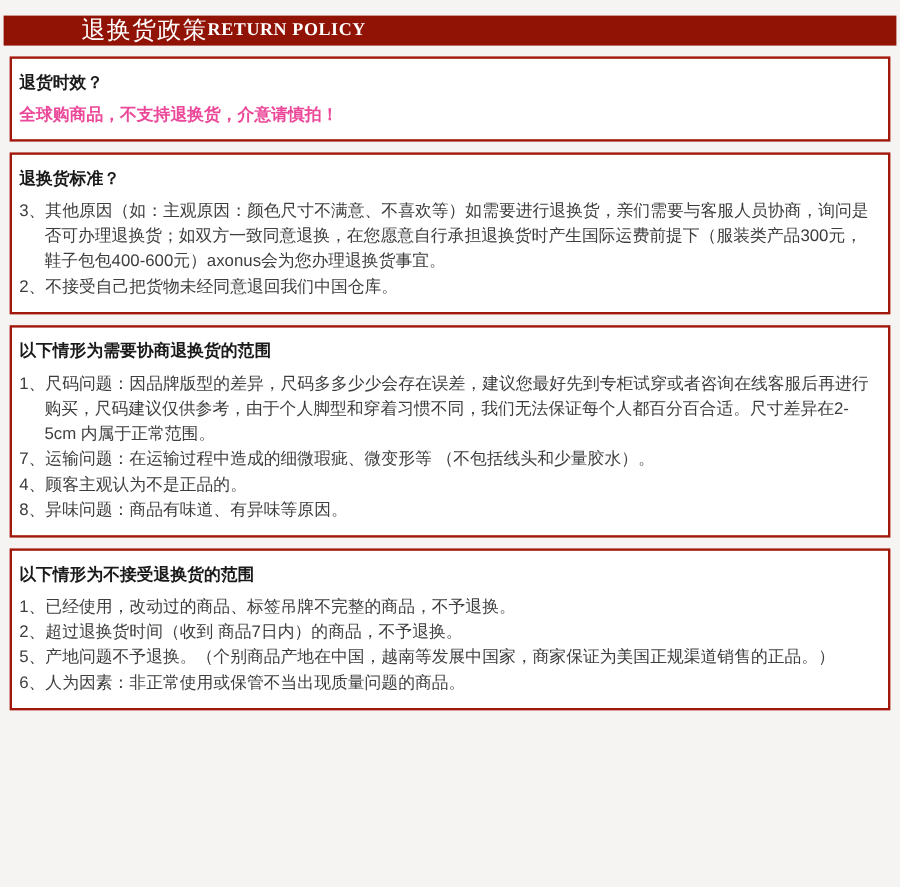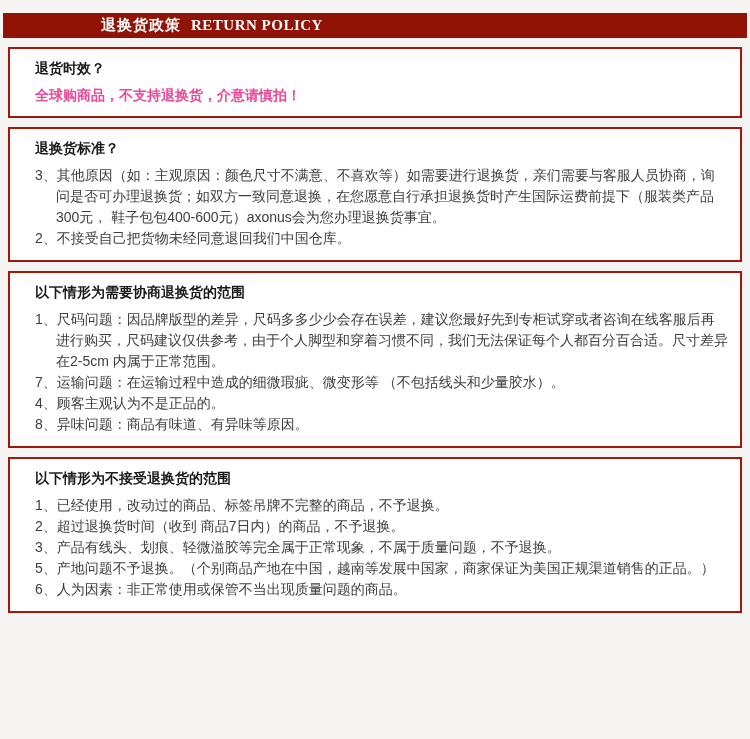--- a/index.html
+++ b/index.html
@@ -15,37 +15,35 @@
     margin: 13px 3px 0 3px;
     height: 25px;
     background: #911305;
     color: #ffffff;
     display: flex;
     align-items: center;
     padding-left: 65px;
     box-sizing: border-box;
   }
   .title-zh {
-    font-size: 15px;
-    font-weight: bold;
+    font-size: 20px;
+    font-weight: normal;
     letter-spacing: 1px;
-    margin-left: 33px;
   }
   .title-en {
     font-family: "Liberation Serif", serif;
     font-size: 15px;
     font-weight: bold;
-    margin-left: 10px;
     letter-spacing: 0.5px;
   }
   .box {
     margin: 9px 8px 4px 8px;
     border: 2px solid #a1170a;
     background: #ffffff;
-    padding: 9px 12px 11px 25px;
+    padding: 9px 12px 11px 6px;
   }
   .box-title {
     margin: 0 0 7px 0;
     font-size: 14px;
     font-weight: bold;
     color: #1a1a1a;
     line-height: 20px;
   }
   .warning {
     margin: 3px 0 0 0;
@@ -98,19 +96,18 @@
         <li>4、顾客主观认为不是正品的。</li>
         <li>8、异味问题：商品有味道、有异味等原因。</li>
       </ul>
   </section>
 
   <section class="box">
     <h3 class="box-title">以下情形为不接受退换货的范围</h3>
     <ul class="items">
         <li>1、已经使用，改动过的商品、标签吊牌不完整的商品，不予退换。</li>
         <li>2、超过退换货时间（收到 商品7日内）的商品，不予退换。</li>
-        <li>3、产品有线头、划痕、轻微溢胶等完全属于正常现象，不属于质量问题，不予退换。</li>
         <li>5、产地问题不予退换。（个别商品产地在中国，越南等发展中国家，商家保证为美国正规渠道销售的正品。）</li>
         <li>6、人为因素：非正常使用或保管不当出现质量问题的商品。</li>
       </ul>
   </section>
 
 </div>
 
 </body></html>

